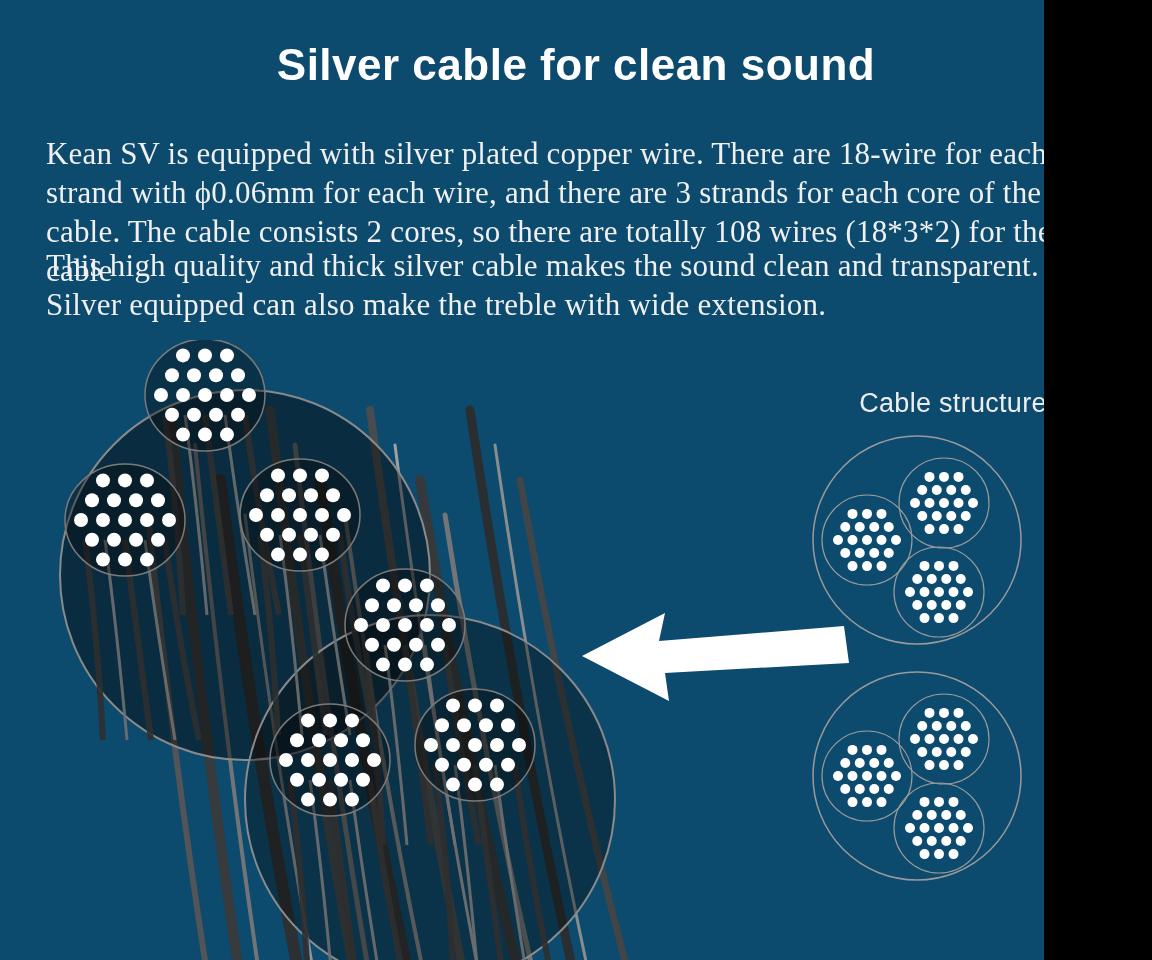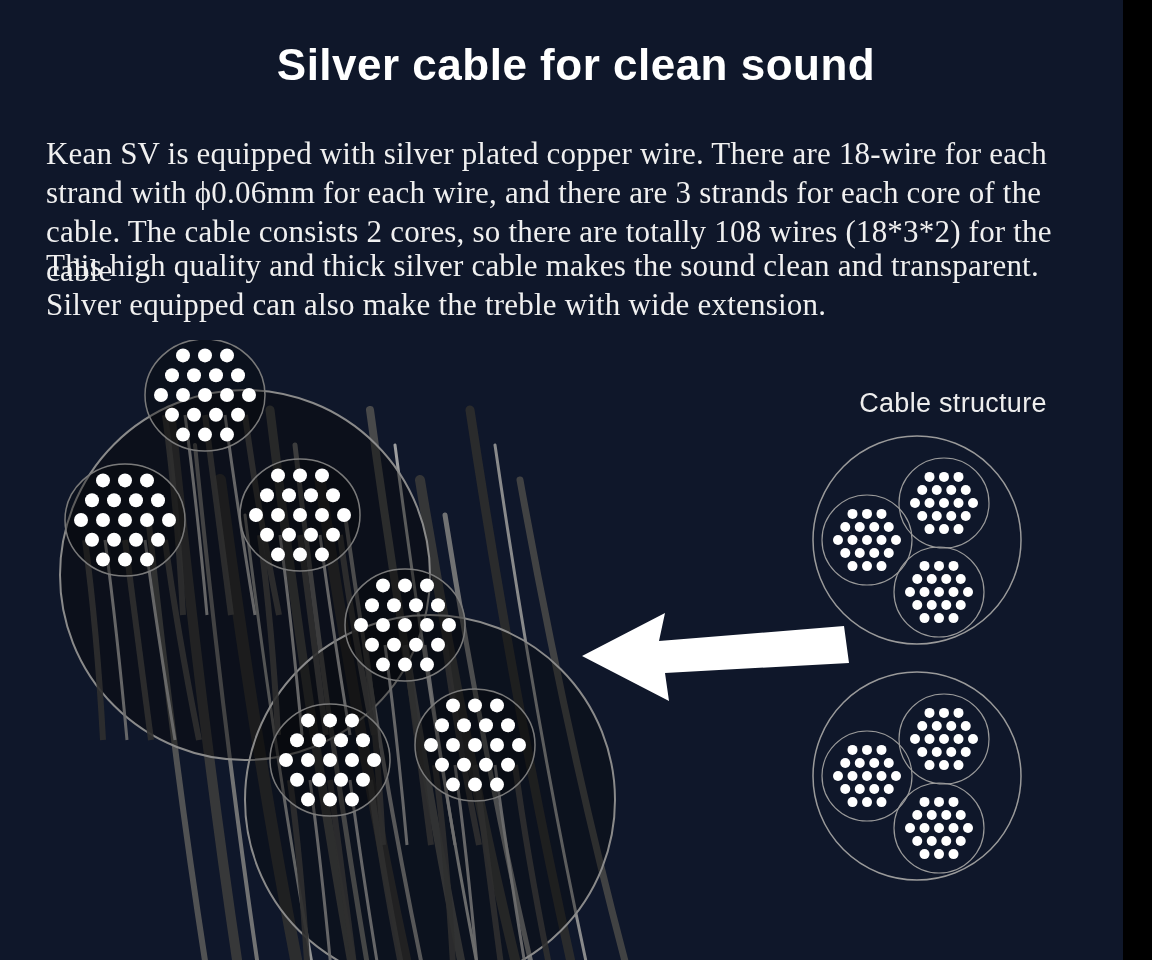--- a/index.html
+++ b/index.html
@@ -1,19 +1,19 @@
 <!DOCTYPE html>
 <html><head>
 <meta charset="utf-8">
 <style>
   html,body{margin:0;padding:0;background:#000;}
   .page{
     position:relative;
-    width:1123px;height:960px;
-    background:#0f172a;
+    width:1044px;height:960px;
+    background:#0c4a6e;
     overflow:hidden;
     font-family:"Liberation Sans", sans-serif;
     color:#f0f0f0;
   }
   .title{
     position:absolute;top:40px;left:0;width:1152px;
     margin:0;text-align:center;
     font-size:44px;font-weight:700;color:#ffffff;
     letter-spacing:0.5px;
   }

